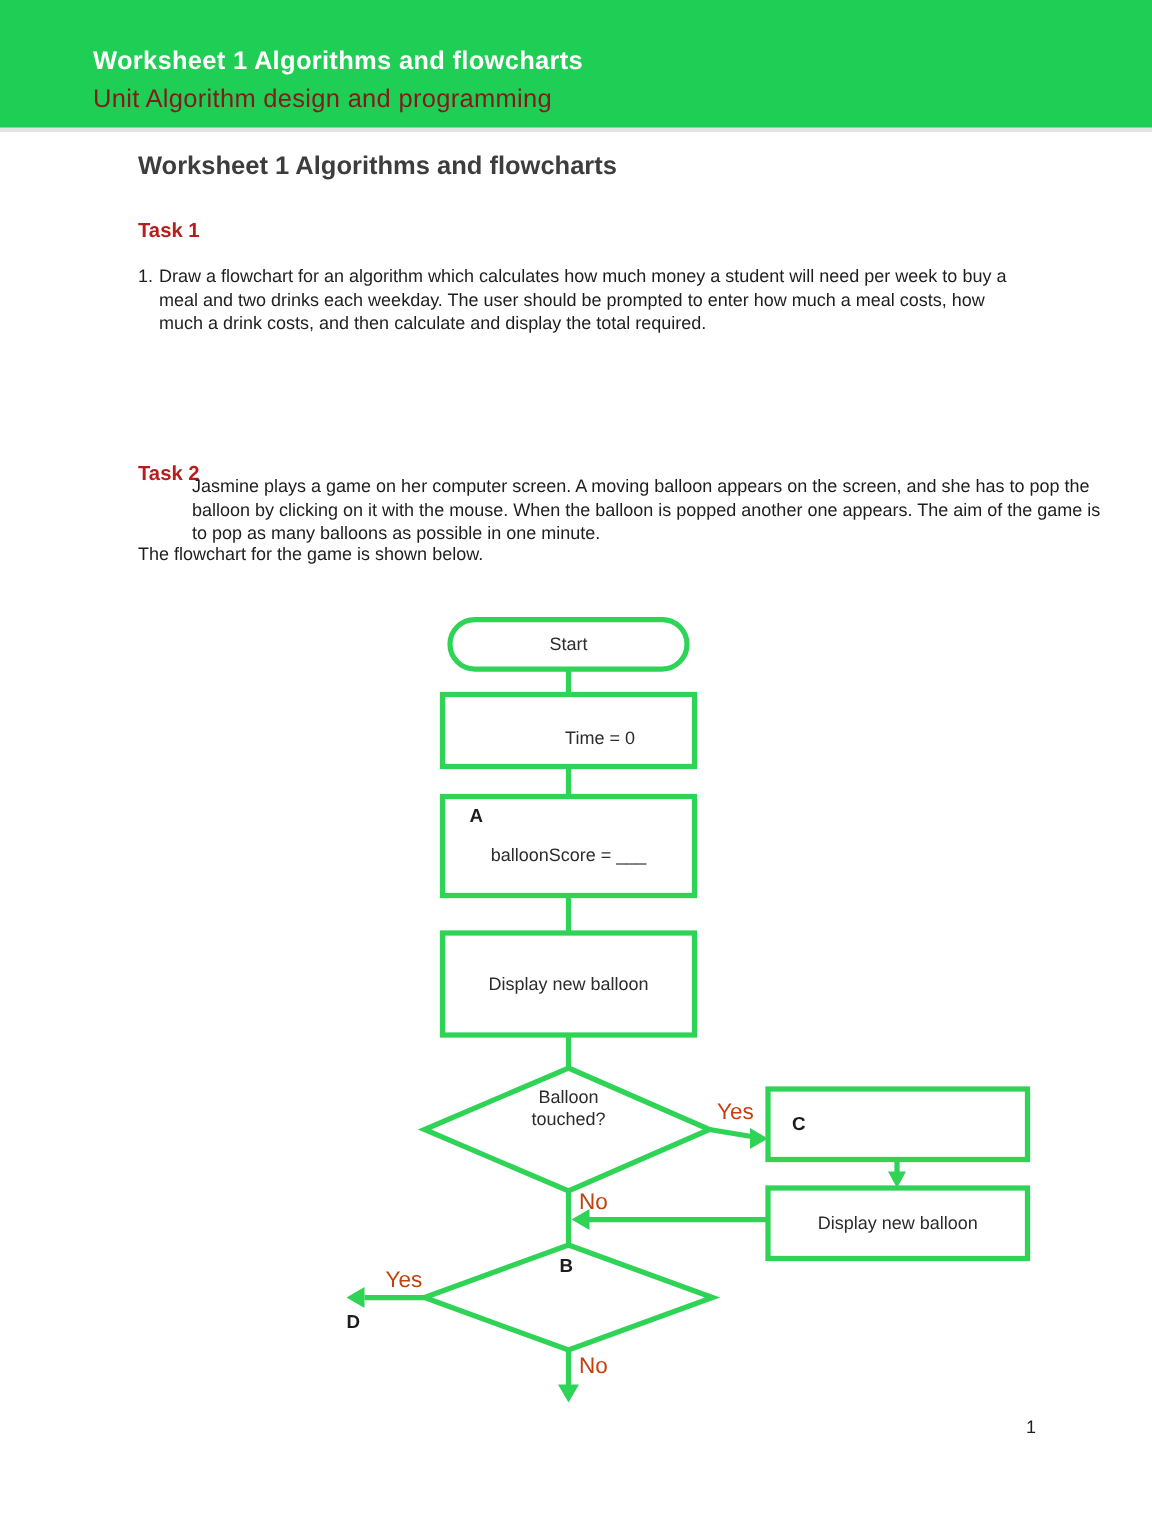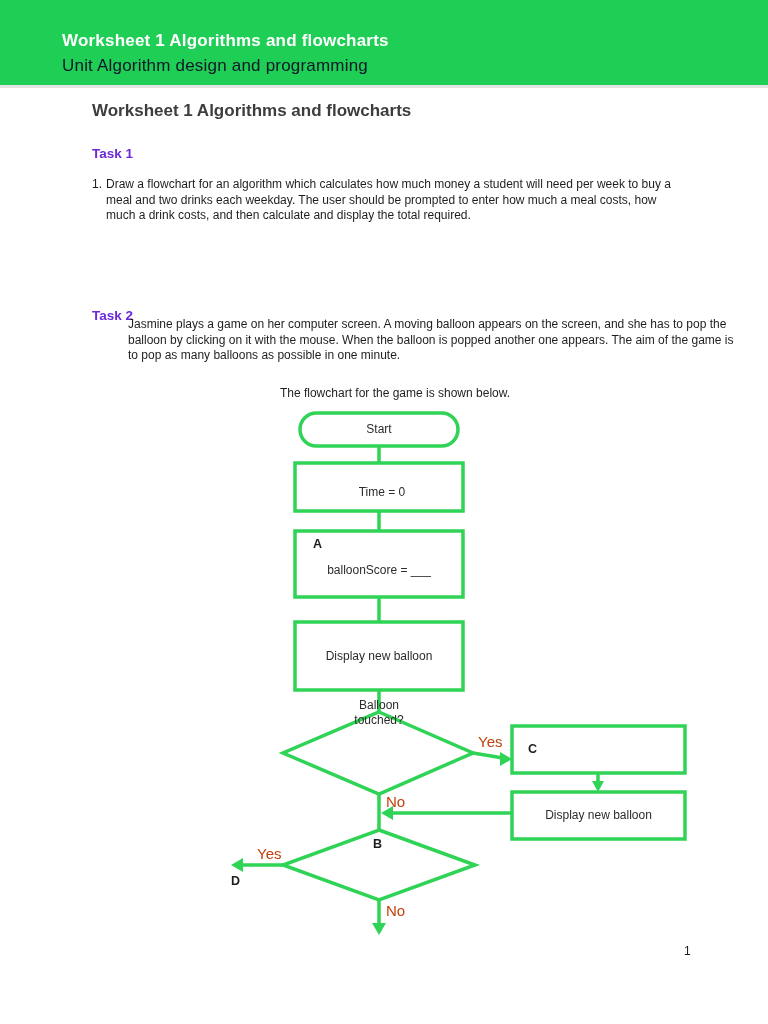--- a/index.html
+++ b/index.html
@@ -14,38 +14,38 @@
   .banner{
     position:absolute;left:0;top:0;width:768px;height:88px;
     background:#1fce54;border-bottom:3px solid #e3e3e3;box-sizing:border-box;
   }
   .banner-title{
     position:absolute;left:62px;top:31px;
     font-size:17px;font-weight:bold;color:#ffffff;letter-spacing:.2px;
   }
   .banner-subtitle{
     position:absolute;left:62px;top:56px;
-    font-size:17px;font-weight:normal;color:#0f172a;letter-spacing:.2px;
+    font-size:17px;font-weight:normal;color:#7f1d1d;letter-spacing:.2px;
   }
 
   .doc-title{
     position:absolute;left:92px;top:101px;
     font-size:17px;font-weight:bold;color:#3d3d3d;
   }
   .task-heading{
-    position:absolute;font-size:13.5px;font-weight:bold;color:#6d28d9;
+    position:absolute;font-size:13.5px;font-weight:bold;color:#b91c1c;
   }
   .body-text{
     font-size:12px;line-height:15.7px;color:#1e1e1e;
   }
   .task1-item{position:absolute;left:92px;top:177px;width:594px;}
   .task1-item .num{position:absolute;left:0;top:0;}
   .task1-item .txt{display:block;margin-left:14px;}
   .task2-intro{position:absolute;left:92px;top:317px;width:606px;margin-left:36px;}
-  .caption{position:absolute;left:92px;top:386px;width:606px;text-align:center;}
+  .caption{position:absolute;left:92px;top:362px;width:606px;}
 
   .page-number{
     position:absolute;left:684px;top:944px;font-size:12px;color:#1e1e1e;
   }
 
   
   .fc-svg{position:absolute;left:0;top:405px;}
   .fc-label{
     position:absolute;font-size:12px;color:#2c2c2c;text-align:center;
     display:flex;align-items:center;justify-content:center;line-height:15px;
@@ -105,28 +105,28 @@
       <polygon points="512,354 500,347 500,361"></polygon>
       <polygon points="598,387 592,376 604,376"></polygon>
       <polygon points="381,408 393,401 393,415"></polygon>
       <polygon points="231,460 243,453 243,467"></polygon>
       <polygon points="379,530 372,518 386,518"></polygon>
     </g>
   </svg>
 
   <div class="fc-label" style="left:300px;top:413px;width:158px;height:33px;text-align:center;">Start</div>
 
-  <div class="fc-label" style="left:286px;top:463px;width:168px;height:59px;padding-left:12px;">Time = 0</div>
+  <div class="fc-label" style="left:304px;top:463px;width:168px;height:59px;padding-left:12px;">Time = 0</div>
 
   <div class="fc-letter" style="left:313px;top:537px;">A</div>
   <div class="fc-label" style="left:295px;top:560px;width:168px;height:20px;">balloonScore = ___</div>
 
   <div class="fc-label" style="left:295px;top:622px;width:168px;height:68px;">Display new balloon</div>
 
-  <div class="fc-label" style="left:333px;top:697px;width:92px;height:32px;">Balloon touched?</div>
+  <div class="fc-label" style="left:333px;top:723px;width:92px;height:32px;">Balloon touched?</div>
 
   <div class="fc-side" style="left:478px;top:733px;">Yes</div>
 
   <div class="fc-letter" style="left:528px;top:742px;">C</div>
 
   <div class="fc-label" style="left:512px;top:792px;width:173px;height:47px;">Display new balloon</div>
 
   <div class="fc-side" style="left:386px;top:793px;">No</div>
 
   <div class="fc-letter" style="left:373px;top:837px;">B</div>

